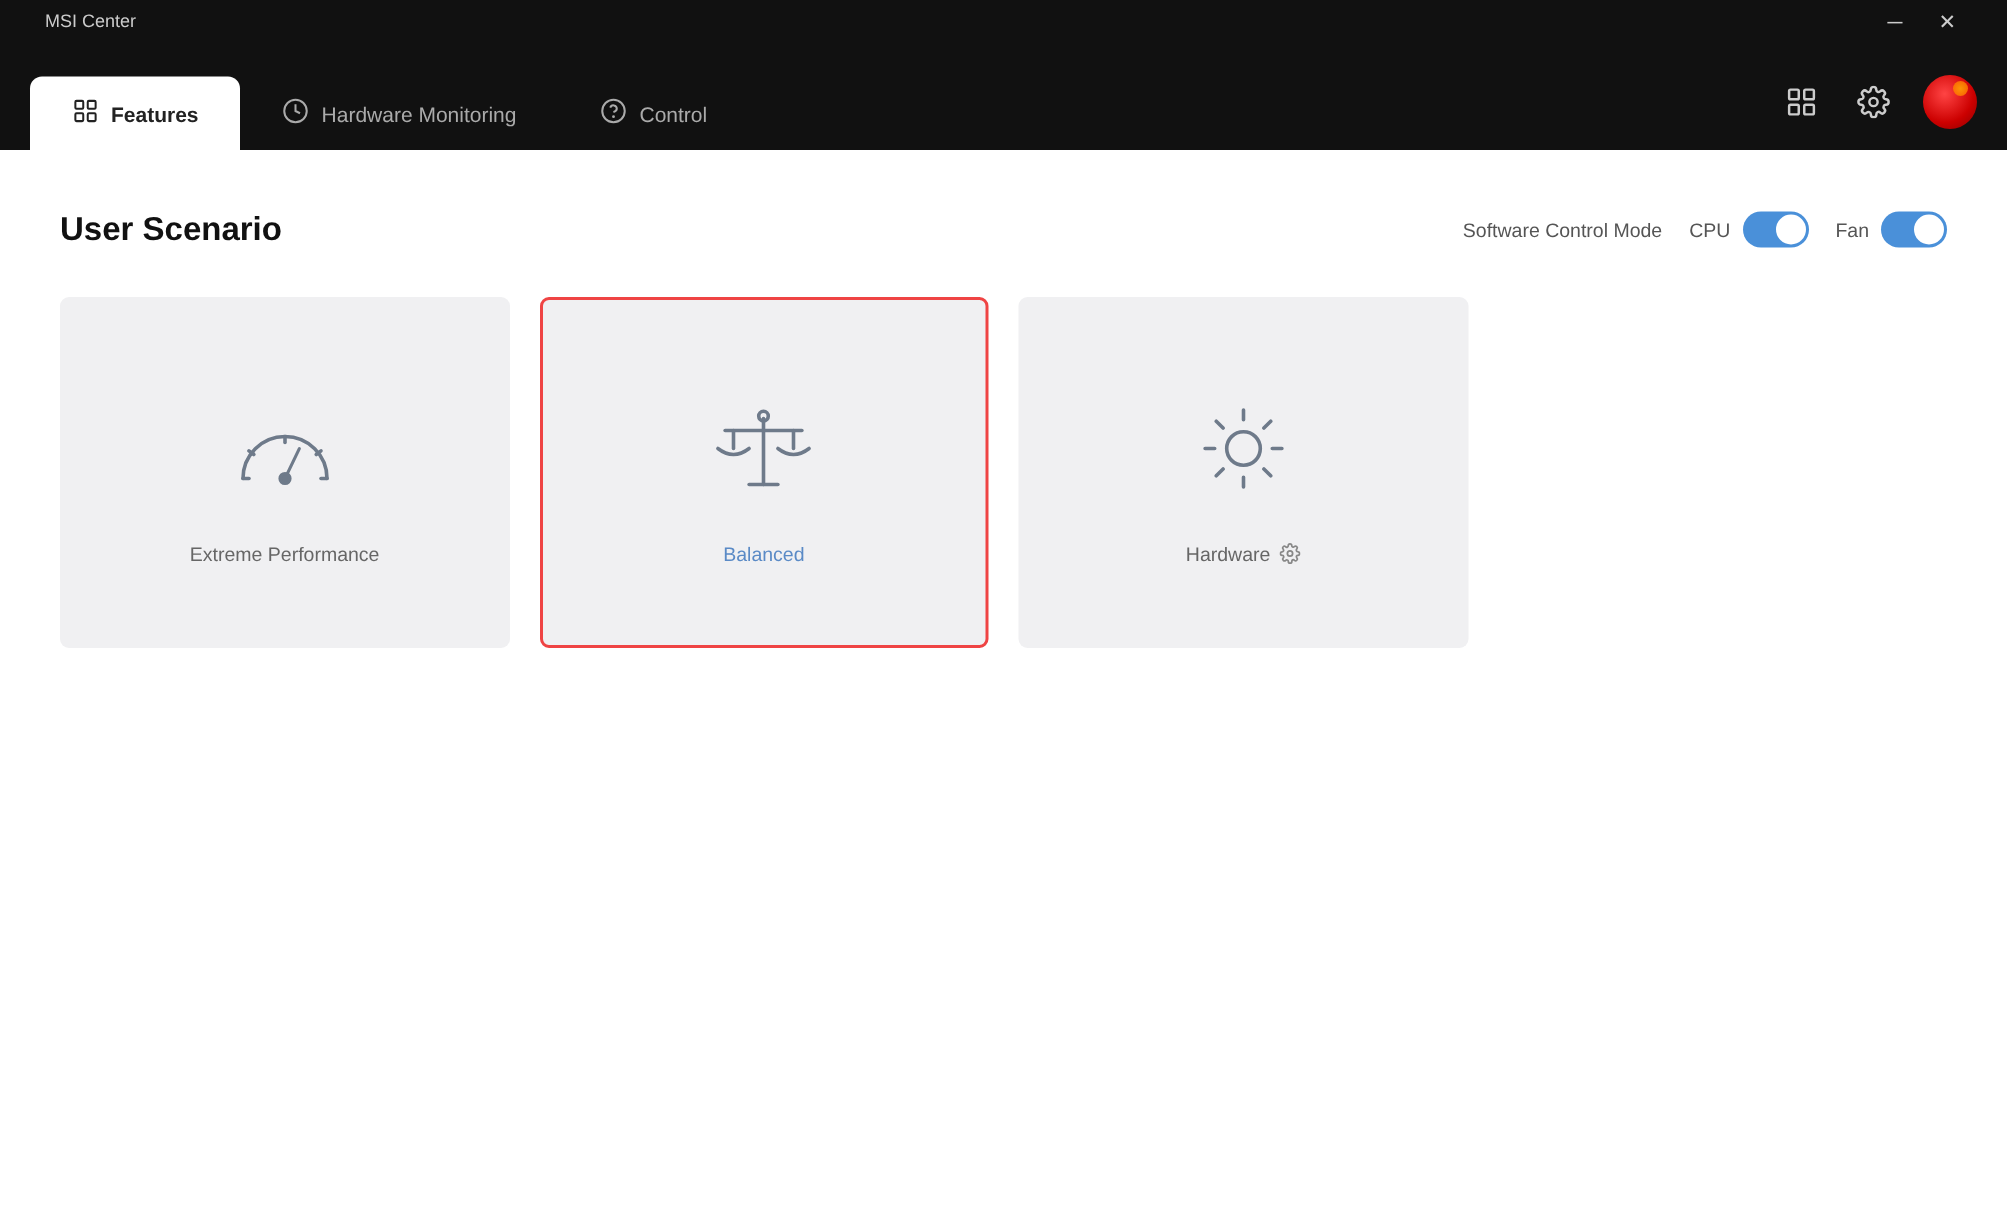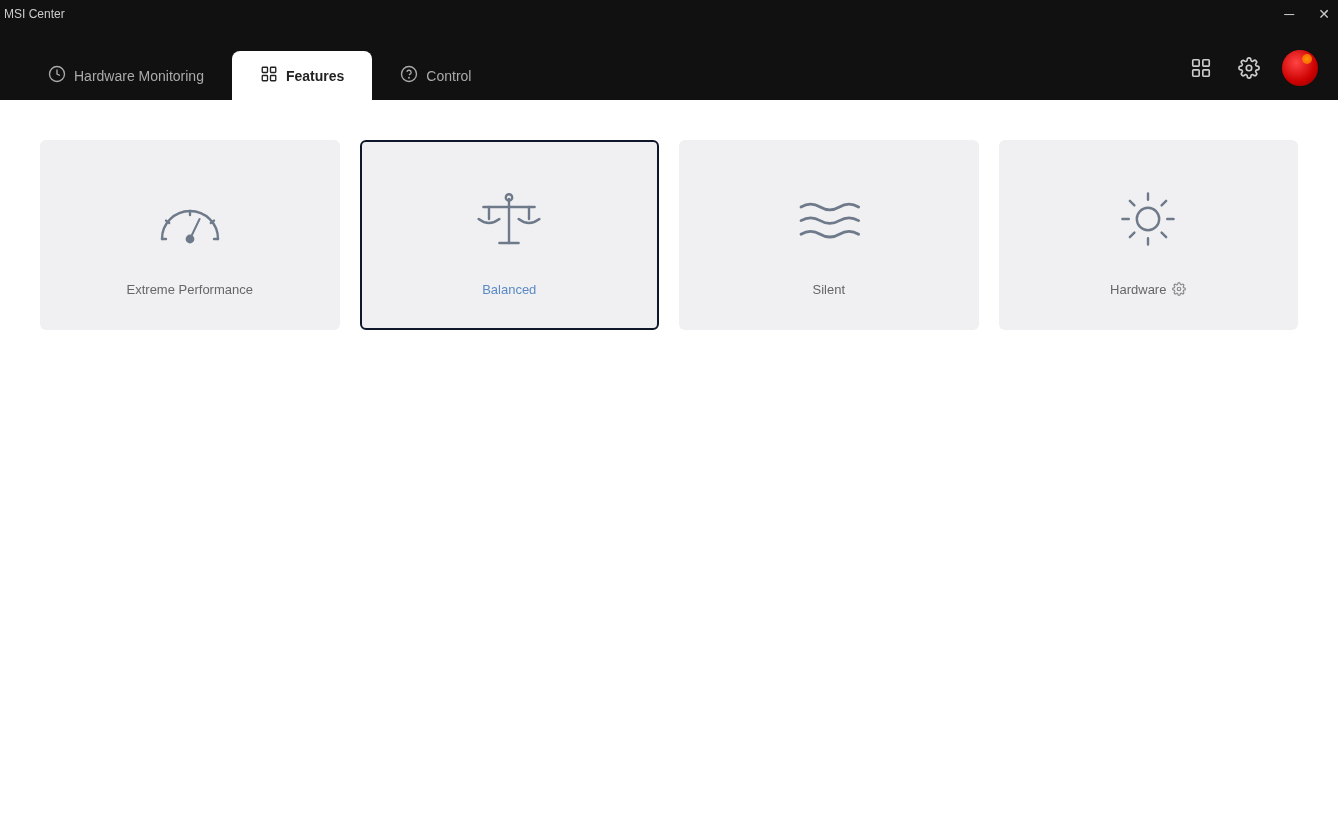--- a/index.html
+++ b/index.html
@@ -9,21 +9,21 @@
       width: 1338px;
       height: 817px;
       overflow: hidden;
     }
     
     .titlebar {
       background: #111;
       height: 28px;
       display: flex;
       align-items: center;
-      padding: 0 4px;
+      padding: 0 30px;
       justify-content: space-between;
     }
     .titlebar-title {
       color: #ccc;
       font-size: 12px;
     }
     .titlebar-controls {
       display: flex;
       gap: 16px;
       align-items: center;
@@ -175,32 +175,32 @@
 
     
     .cards-grid {
       display: grid;
       grid-template-columns: repeat(4, 1fr);
       gap: 20px;
     }
     .scenario-card {
       background: #f0f0f2;
       border-radius: 6px;
-      height: 190px;
+      height: 234px;
       display: flex;
       flex-direction: column;
       align-items: center;
       justify-content: center;
       cursor: pointer;
       transition: background 0.15s;
       position: relative;
       padding: 20px;
     }
     .scenario-card.selected {
-      border: 2px solid #0f172a;
+      border: 2px solid #ef4444;
     }
     .card-icon {
       width: 90px;
       height: 90px;
       display: flex;
       align-items: center;
       justify-content: center;
       margin-bottom: 18px;
     }
     .card-label {
@@ -225,41 +225,41 @@
 <div class="titlebar">
   <span class="titlebar-title">MSI Center</span>
   <div class="titlebar-controls">
     <button class="titlebar-btn">─</button>
     <button class="titlebar-btn">✕</button>
   </div>
 </div>
 
 <div class="navbar">
   <div class="nav-tabs">
-
-    <div class="nav-tab">
-      <span>
-        <svg width="18" height="18" viewBox="0 0 24 24" fill="none" stroke="#aaa" stroke-width="1.8">
-          <circle cx="12" cy="12" r="10"></circle>
-          <polyline points="12,6 12,12 16,14"></polyline>
-        </svg>
-      </span>
-      <span>Hardware Monitoring</span>
-    </div>
 
     <div class="nav-tab active">
       <span>
         <svg width="18" height="18" viewBox="0 0 24 24" fill="none" stroke="#222" stroke-width="1.8">
           <rect x="3" y="3" width="7" height="7" rx="1"></rect>
           <rect x="14" y="3" width="7" height="7" rx="1"></rect>
           <rect x="3" y="14" width="7" height="7" rx="1"></rect>
           <rect x="14" y="14" width="7" height="7" rx="1"></rect>
         </svg>
       </span>
       <span>Features</span>
+    </div>
+
+    <div class="nav-tab">
+      <span>
+        <svg width="18" height="18" viewBox="0 0 24 24" fill="none" stroke="#aaa" stroke-width="1.8">
+          <circle cx="12" cy="12" r="10"></circle>
+          <polyline points="12,6 12,12 16,14"></polyline>
+        </svg>
+      </span>
+      <span>Hardware Monitoring</span>
     </div>
 
     <div class="nav-tab">
       <span>
         <svg width="18" height="18" viewBox="0 0 24 24" fill="none" stroke="#aaa" stroke-width="1.8">
           <circle cx="12" cy="12" r="10"></circle>
           <path d="M9.09 9a3 3 0 0 1 5.83 1c0 2-3 3-3 3"></path>
           <line x1="12" y1="17" x2="12.01" y2="17" stroke-linecap="round" stroke-width="2.5"></line>
         </svg>
       </span>
@@ -281,20 +281,38 @@
         <circle cx="12" cy="12" r="3"></circle>
         <path d="M19.4 15a1.65 1.65 0 0 0 .33 1.82l.06.06a2 2 0 0 1-2.83 2.83l-.06-.06a1.65 1.65 0 0 0-1.82-.33 1.65 1.65 0 0 0-1 1.51V21a2 2 0 0 1-4 0v-.09A1.65 1.65 0 0 0 9 19.4a1.65 1.65 0 0 0-1.82.33l-.06.06a2 2 0 0 1-2.83-2.83l.06-.06A1.65 1.65 0 0 0 4.68 15a1.65 1.65 0 0 0-1.51-1H3a2 2 0 0 1 0-4h.09A1.65 1.65 0 0 0 4.6 9a1.65 1.65 0 0 0-.33-1.82l-.06-.06a2 2 0 0 1 2.83-2.83l.06.06A1.65 1.65 0 0 0 9 4.68a1.65 1.65 0 0 0 1-1.51V3a2 2 0 0 1 4 0v.09a1.65 1.65 0 0 0 1 1.51 1.65 1.65 0 0 0 1.82-.33l.06-.06a2 2 0 0 1 2.83 2.83l-.06.06A1.65 1.65 0 0 0 19.4 9a1.65 1.65 0 0 0 1.51 1H21a2 2 0 0 1 0 4h-.09a1.65 1.65 0 0 0-1.51 1z"></path>
       </svg>
     </button>
     <div class="avatar"></div>
   </div>
 </div>
 
 <div class="main-content">
 
+  <div class="section-header">
+    <h2 class="section-title">User Scenario</h2>
+    <div class="controls-right">
+      <span class="control-label">Software Control Mode</span>
+      <div class="toggle-group">
+        <span class="toggle-label">CPU</span>
+        <div class="toggle-switch on">
+          <div class="toggle-knob"></div>
+        </div>
+      </div>
+      <div class="toggle-group">
+        <span class="toggle-label">Fan</span>
+        <div class="toggle-switch on">
+          <div class="toggle-knob"></div>
+        </div>
+      </div>
+    </div>
+  </div>
 
   <div class="cards-grid">
 
     <div class="scenario-card">
       <div class="card-icon">
         <svg width="80" height="80" viewBox="0 0 100 80" fill="none" stroke="#6e7a8a" stroke-width="3" stroke-linecap="round" stroke-linejoin="round">
 
           <path d="M15 65 A35 35 0 0 1 85 65"></path>
           <line x1="50" y1="65" x2="62" y2="40" stroke-width="2.5"></line>
           <circle cx="50" cy="65" r="4" fill="#6e7a8a"></circle>
@@ -325,31 +343,20 @@
           <path d="M12 45 Q25 55 38 45"></path>
 
           <path d="M62 45 Q75 55 88 45"></path>
 
           <line x1="38" y1="75" x2="62" y2="75"></line>
         </svg>
       </div>
       <span class="card-label">Balanced</span>
     </div>
 
-    <div class="scenario-card">
-      <div class="card-icon">
-        <svg width="80" height="80" viewBox="0 0 100 80" fill="none" stroke="#6e7a8a" stroke-width="3.5" stroke-linecap="round">
-
-          <path d="M15 25 Q27 18 39 25 Q51 32 63 25 Q75 18 87 25"></path>
-          <path d="M15 42 Q27 35 39 42 Q51 49 63 42 Q75 35 87 42"></path>
-          <path d="M15 59 Q27 52 39 59 Q51 66 63 59 Q75 52 87 59"></path>
-        </svg>
-      </div>
-      <span class="card-label grey">Silent</span>
-    </div>
 
     <div class="scenario-card">
       <div class="card-icon">
         <svg width="80" height="80" viewBox="0 0 100 100" fill="none" stroke="#6e7a8a" stroke-width="3" stroke-linecap="round" stroke-linejoin="round">
           <circle cx="50" cy="50" r="14"></circle>
           <path d="M50 18v8M50 74v8M18 50h8M74 50h8
             M27.3 27.3l5.7 5.7M67 67l5.7 5.7
             M72.7 27.3l-5.7 5.7M33 67l-5.7 5.7"></path>
         </svg>
       </div>

